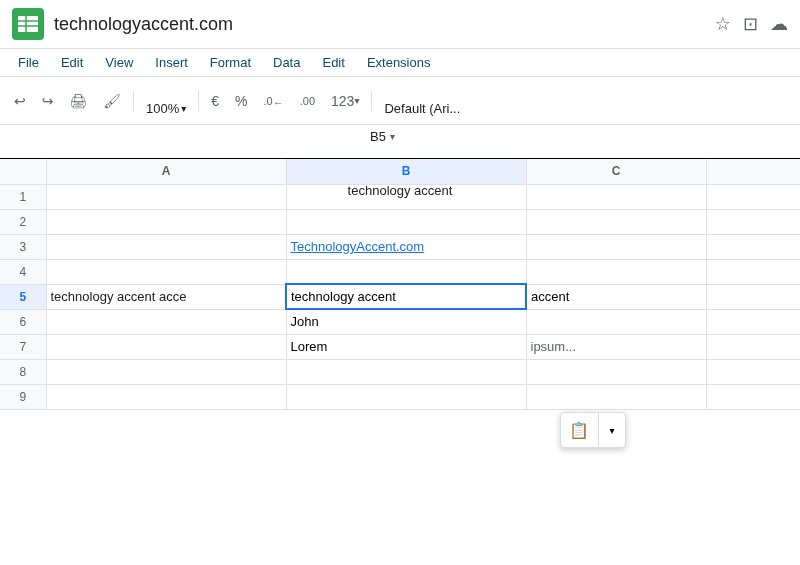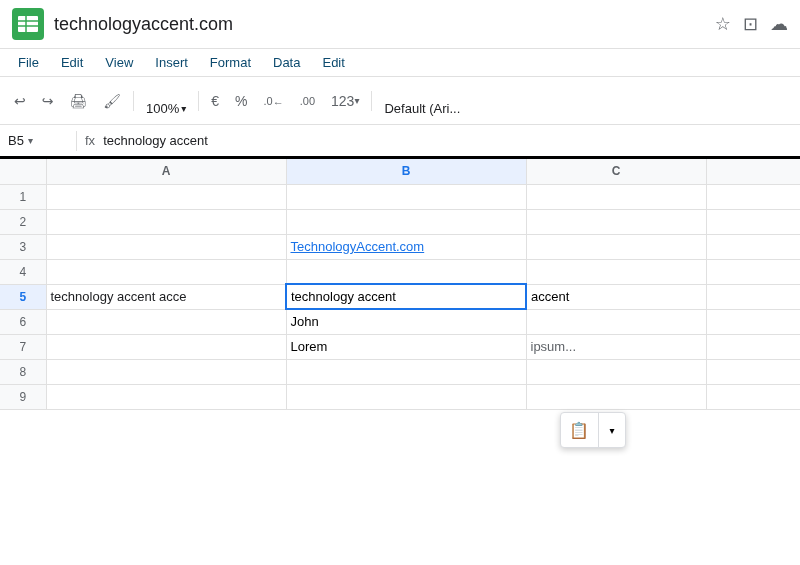--- a/index.html
+++ b/index.html
@@ -85,24 +85,25 @@
       padding: 4px 6px;
       border-radius: 4px;
       color: #202124;
       margin-top: 16px;
     }
 
     
     .formula-bar {
       display: flex;
       align-items: center;
-      border-bottom: 3px solid #000000;
+      border-bottom: 1px solid #000000;
       padding: 4px 8px;
       gap: 8px;
       height: 34px;
+      flex-direction: column;
     }
     .cell-ref {
       display: flex;
       align-items: center;
       gap: 4px;
       font-size: 13px;
       color: #202124;
       min-width: 60px;
     }
     .cell-ref-dropdown {
@@ -245,20 +246,21 @@
 </div>
 
 <div class="menu-bar">
   <div class="menu-item">File</div>
   <div class="menu-item">Edit</div>
   <div class="menu-item">View</div>
   <div class="menu-item">Insert</div>
   <div class="menu-item">Format</div>
   <div class="menu-item">Data</div>
   <div class="menu-item">Edit</div>
+  <div class="menu-item">Extensions</div>
 </div>
 
 <div class="toolbar">
   <button class="toolbar-btn" title="Undo">↩</button>
   <button class="toolbar-btn" title="Redo">↪</button>
   <button class="toolbar-btn" title="Print">🖨</button>
   <button class="toolbar-btn" title="Paint format">🖌</button>
   <div class="toolbar-separator"></div>
   <button class="zoom-btn">
     <span>100%</span>

